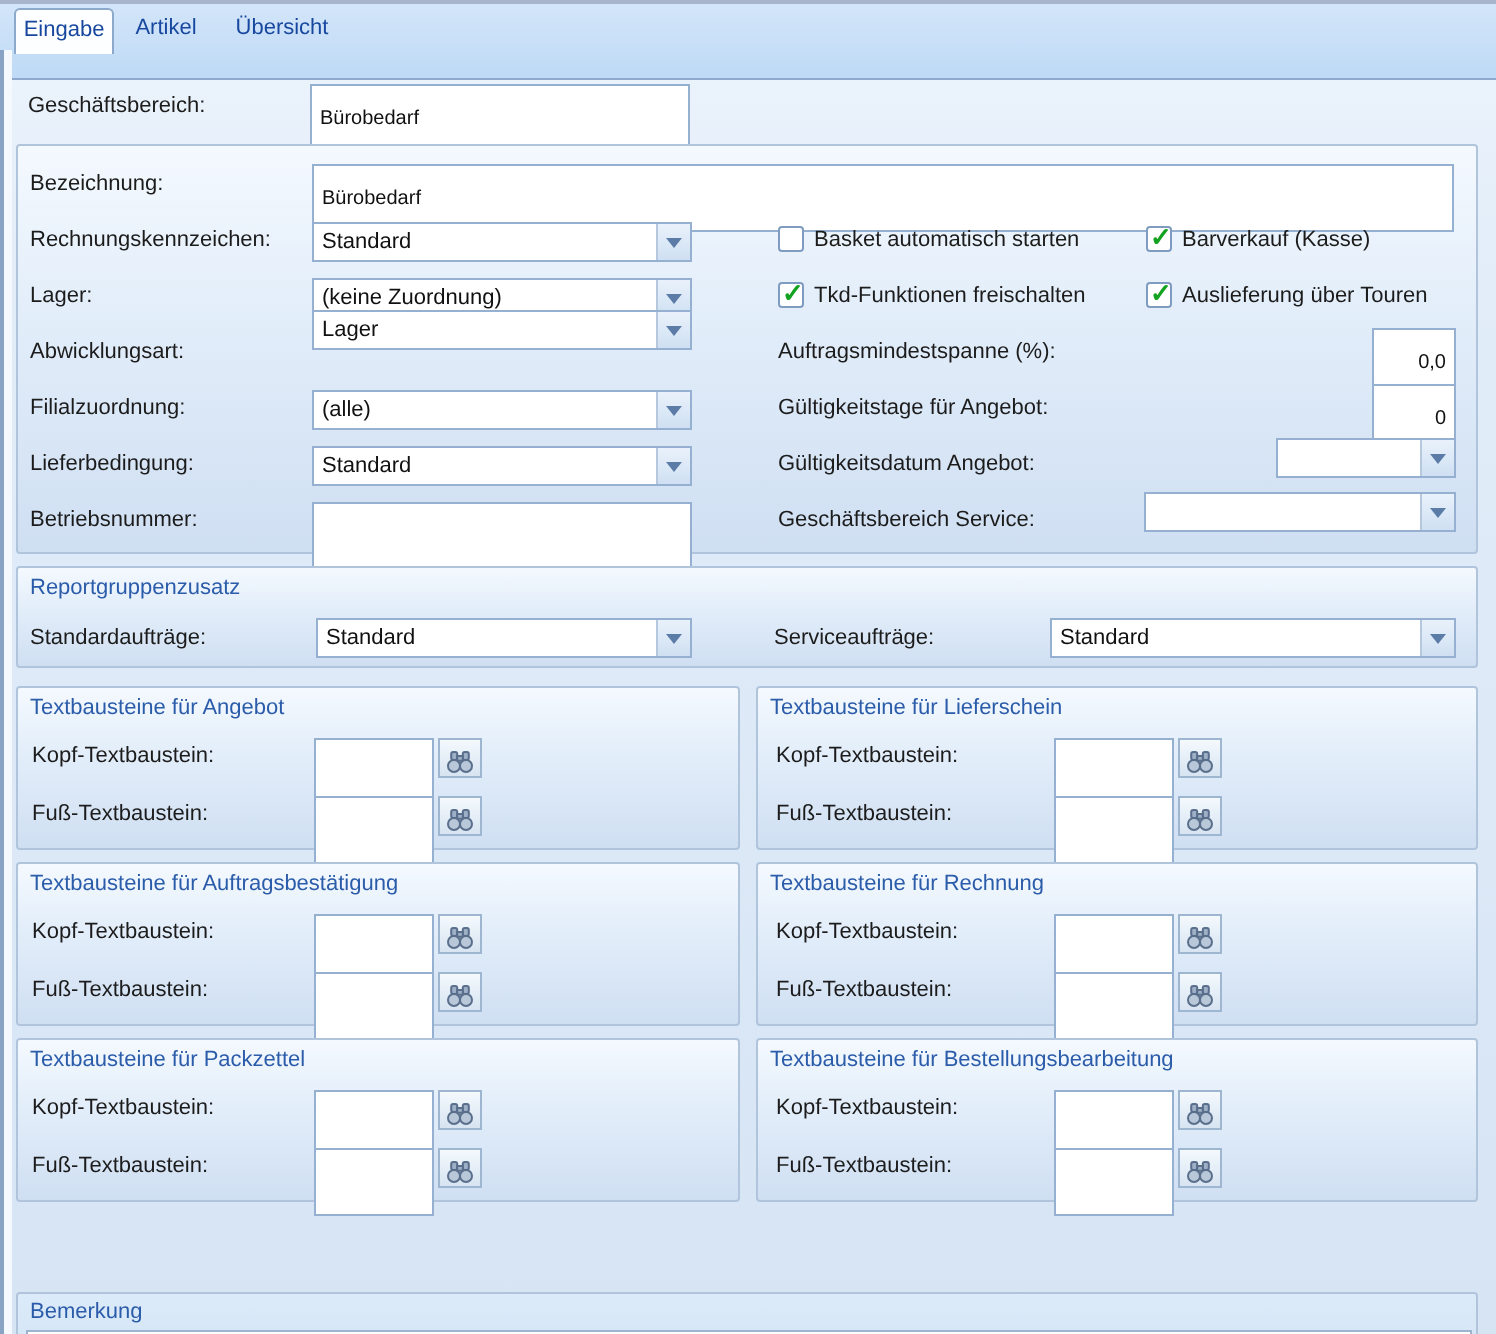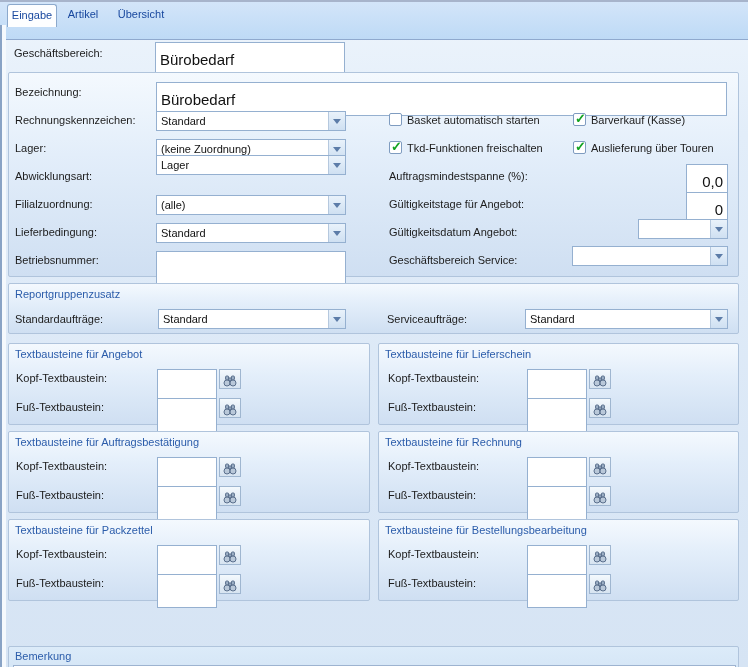--- a/index.html
+++ b/index.html
@@ -12,21 +12,21 @@
             border-top:2px solid #a7b4cb;border-bottom:1px solid #8fa9ce;box-sizing:border-box;}
   .tab-active{position:absolute;left:7px;top:2px;width:50px;height:23px;background:#fdfeff;
               border:1px solid #8ca9cc;border-bottom:none;border-radius:3px 3px 0 0;
               color:#17479e;text-align:center;line-height:21px;box-sizing:border-box;cursor:default;}
   .tab-plain{position:absolute;top:6px;color:#17479e;text-align:center;cursor:default;}
   .left-edge{position:absolute;left:0;top:25px;width:6px;height:642px;background:#f5f9fd;
              border-left:2px solid #89a3c5;box-sizing:border-box;}
   
   .label{position:absolute;white-space:nowrap;color:#1c1c1c;}
   .tbox{position:absolute;height:20px;background:#fff;border:1px solid #95b0d0;
-        box-sizing:border-box;font-family:"Liberation Sans",sans-serif;font-size:15px;
+        box-sizing:border-box;font-family:"Liberation Sans",sans-serif;font-size:10px;
         padding:16px 4px;color:#111;}
   .tbox.num{text-align:right;}
   .combo{position:absolute;height:20px;background:#fff;border:1px solid #95b0d0;
          box-sizing:border-box;padding-left:40px;}
   .combo-val{position:absolute;left:4px;top:3px;white-space:nowrap;color:#111;}
   .combo-btn{position:absolute;right:0;top:0;width:17px;height:18px;
              background:linear-gradient(#e9f2fb,#cfe0f2);border-left:1px solid #b5c8de;box-sizing:border-box;}
   .combo-arr{position:absolute;left:4px;top:7px;width:0;height:0;
              border-left:4px solid transparent;border-right:4px solid transparent;
              border-top:5px solid #5c7ca8;}

